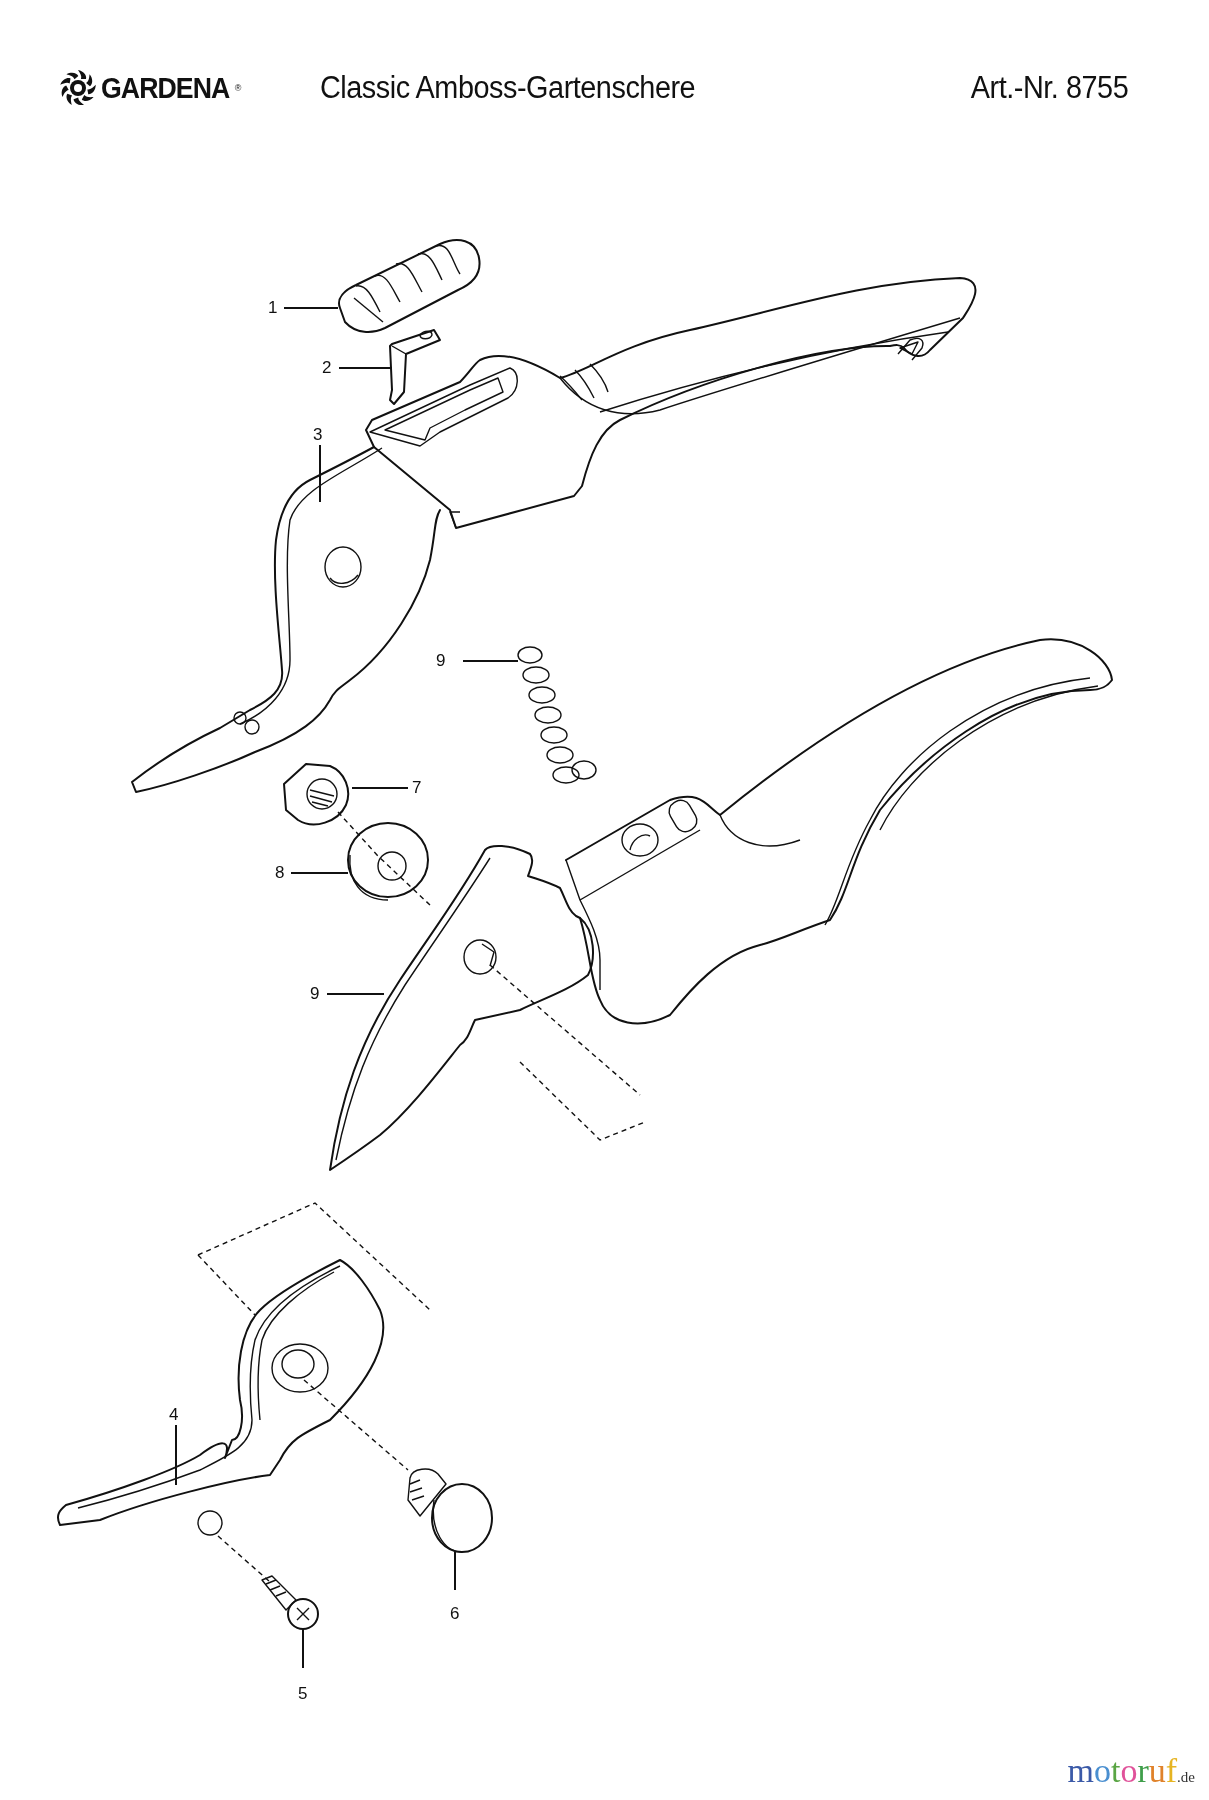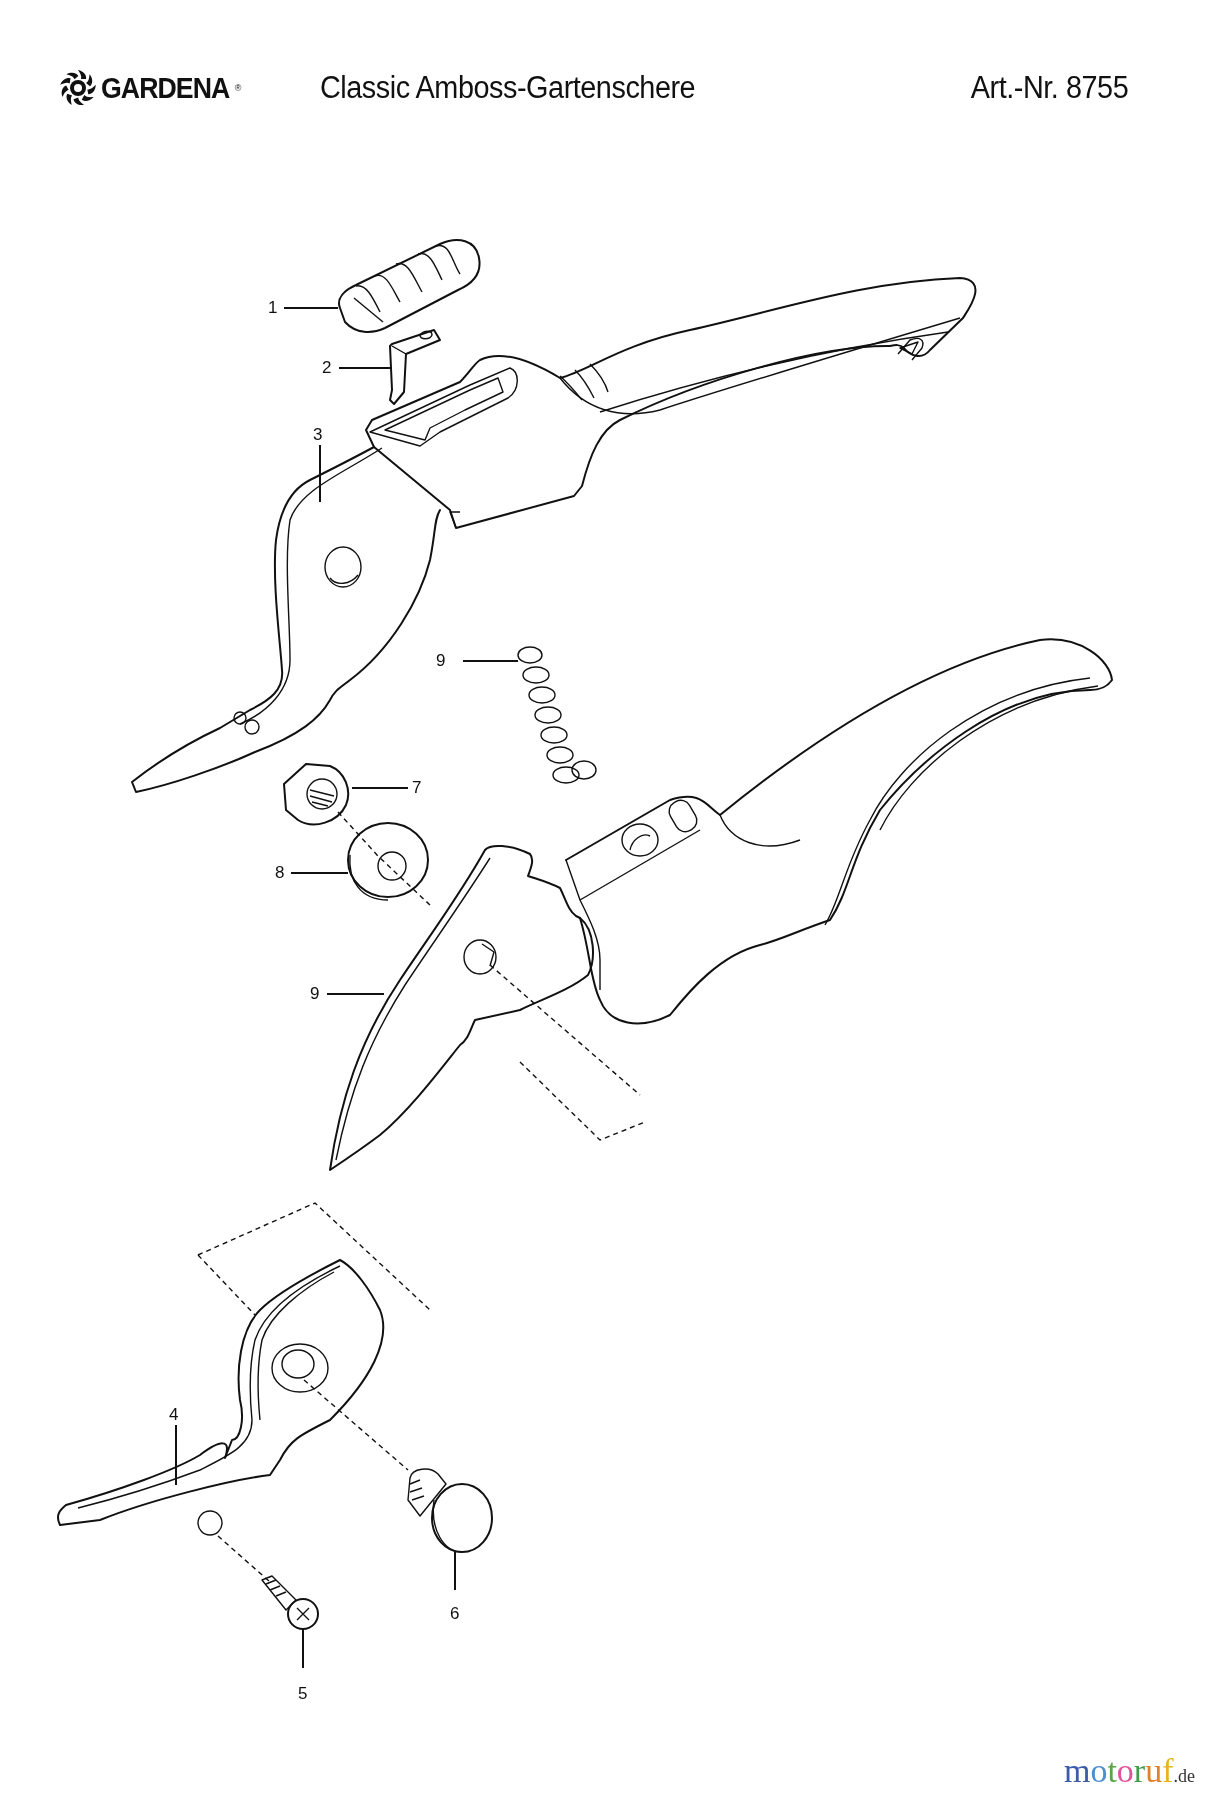--- a/index.html
+++ b/index.html
@@ -16,21 +16,21 @@
   .art-no { position:absolute; right:0; top:6px; font-size:31px; letter-spacing:-0.5px;
             transform:scaleX(0.93); transform-origin:right; white-space:nowrap; }
   svg.diagram { position:absolute; left:0; top:0; width:1209px; height:1800px; }
   .ln { fill:none; stroke:#111; stroke-width:2; stroke-linejoin:round; stroke-linecap:round; }
   .thin { fill:none; stroke:#111; stroke-width:1.4; stroke-linejoin:round; }
   .dash { fill:none; stroke:#111; stroke-width:1.4; stroke-dasharray:5 4; }
   .lead { stroke:#111; stroke-width:2; }
   .callout { position:absolute; font-size:17px; color:#111; font-family:"Liberation Sans", sans-serif; }
   .watermark { position:absolute; right:14px; bottom:10px; font-family:"Liberation Serif", serif;
                font-size:34px; letter-spacing:0px; }
-  .watermark .tld { font-size:18px; color:#333;text-align:center; }
+  .watermark .tld { font-size:15px; color:#333;text-align:center; }
 </style>
 </head>
 <body>
 
 <div class="header">
   <div class="brand">
     <svg class="brand-logo" viewBox="0 0 40 40">
       <g transform="translate(20,20)">
         <circle r="8" fill="#111"></circle>
         <g fill="#111">

